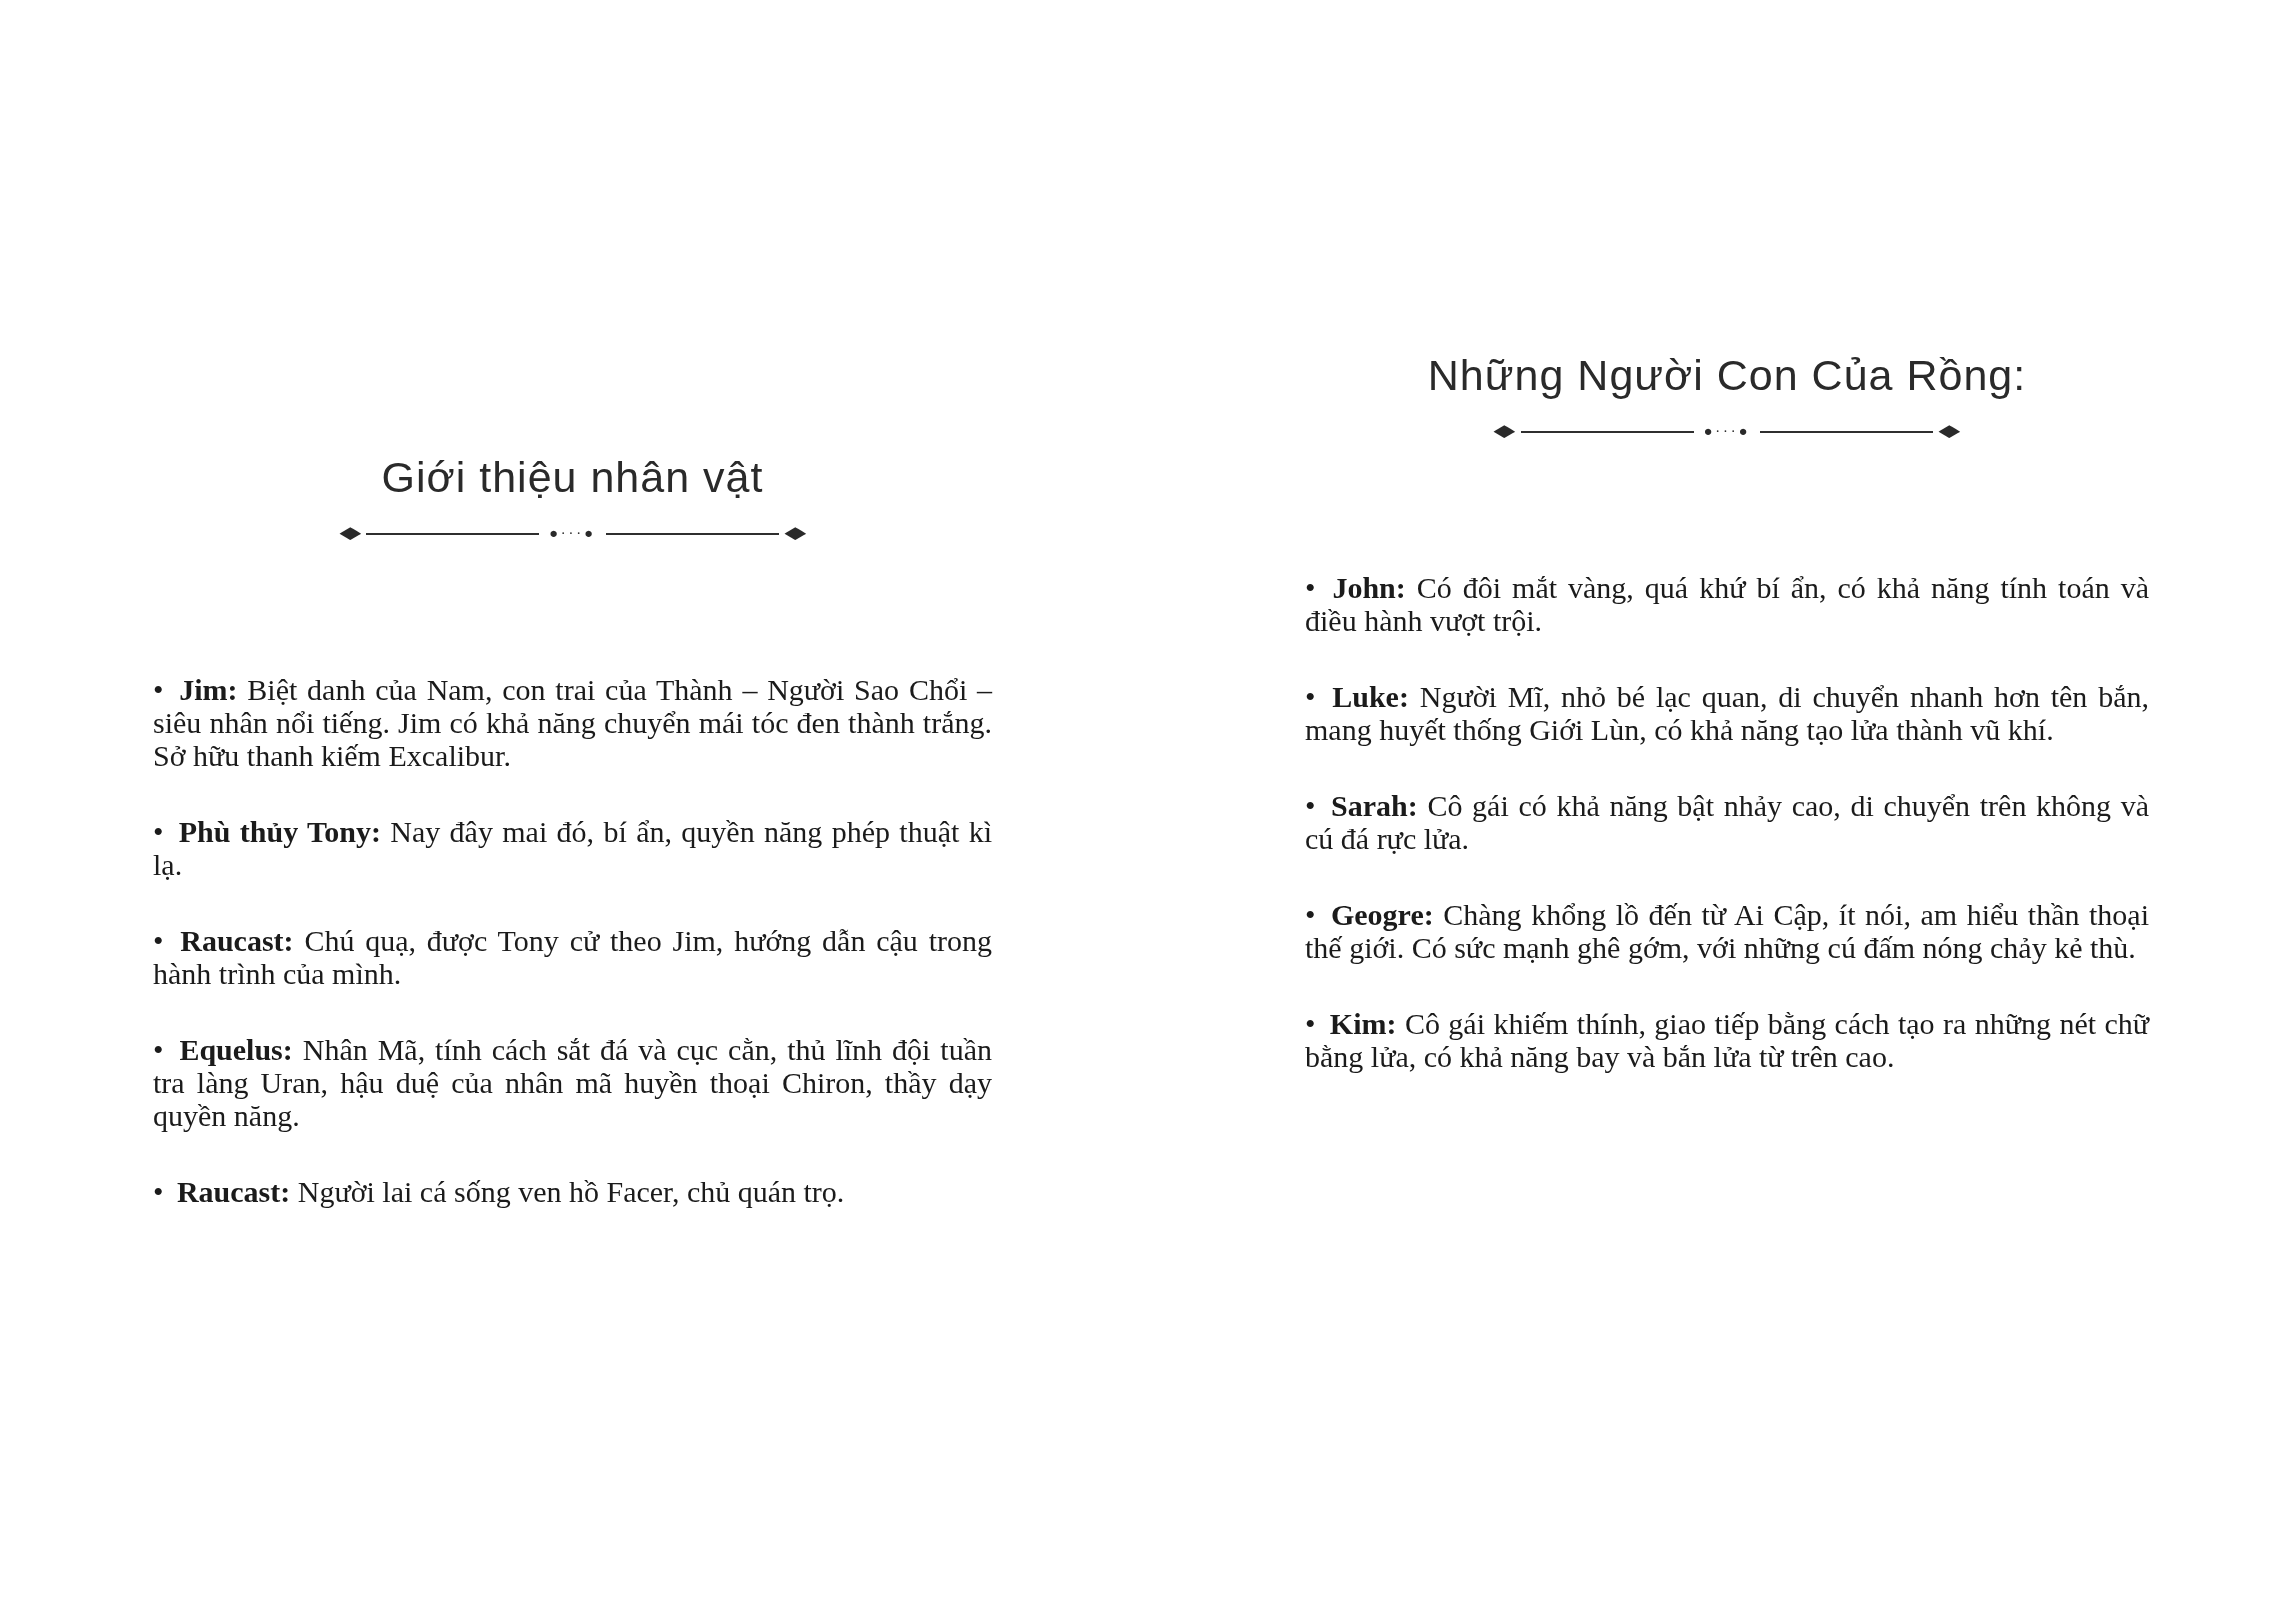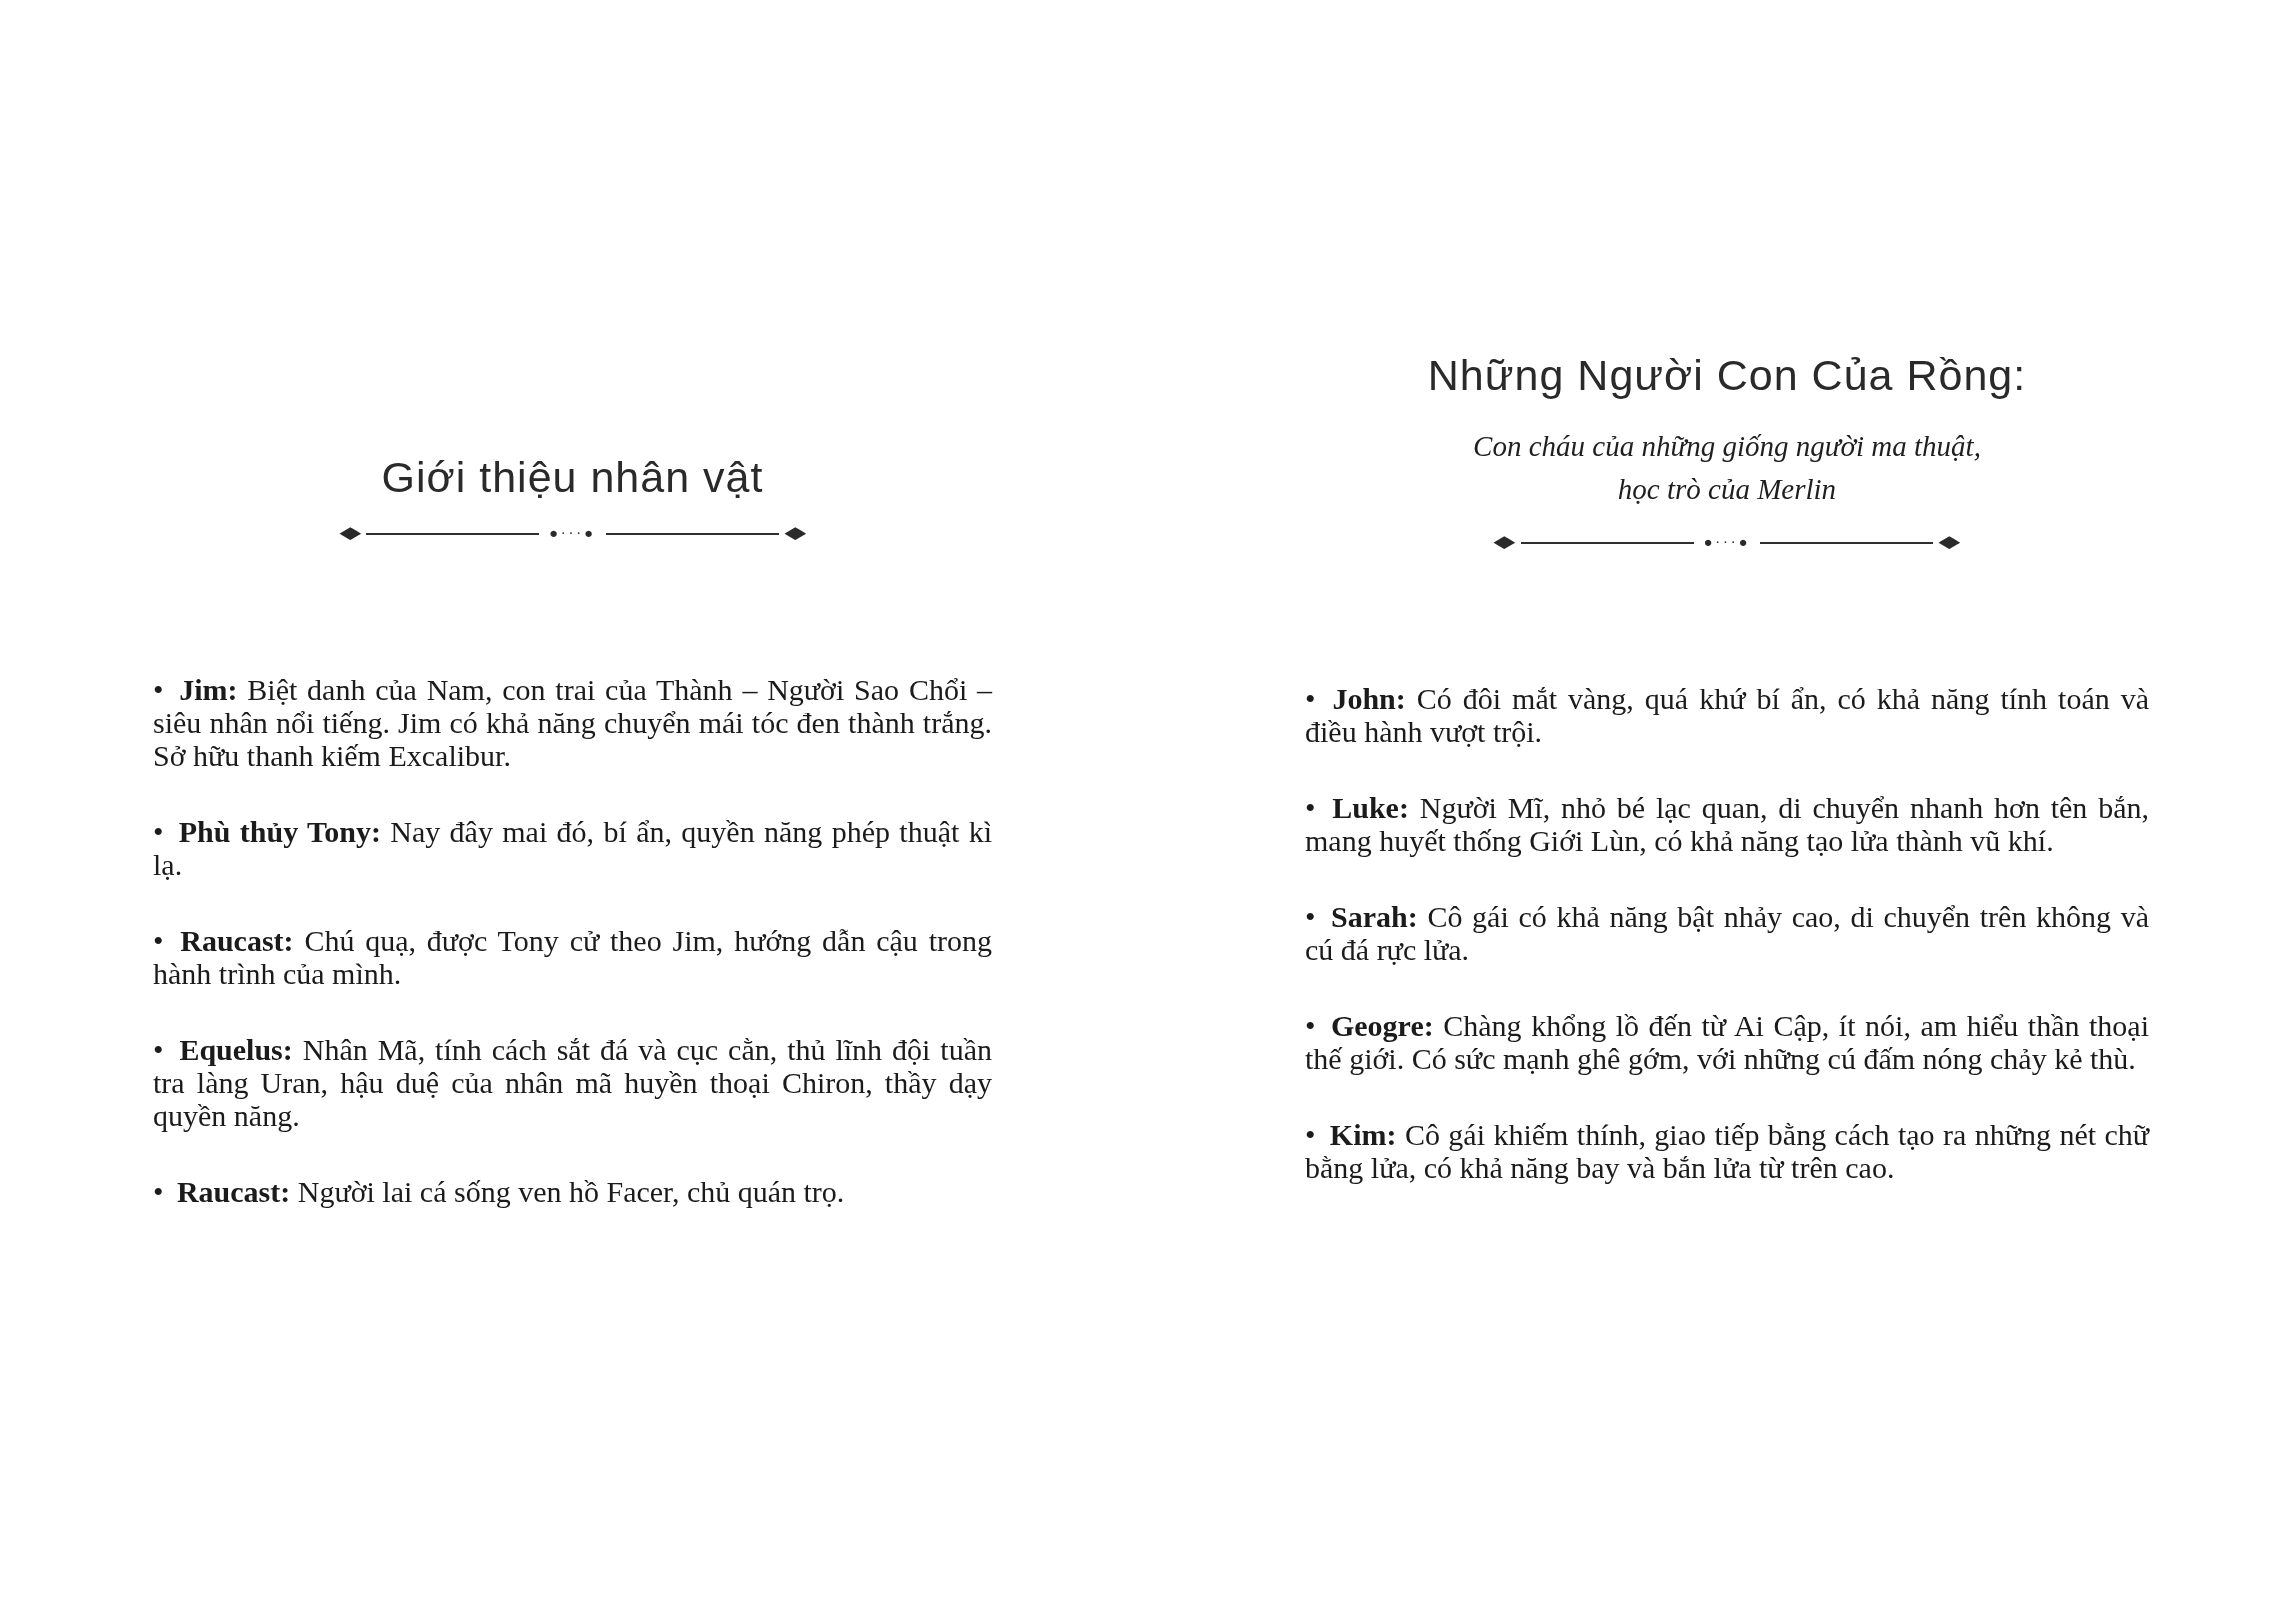--- a/index.html
+++ b/index.html
@@ -113,24 +113,20 @@
         <span class="bullet">•</span>
         <b class="cname">Raucast:</b>
         <span>Người lai cá sống ven hồ Facer, chủ quán trọ.</span>
       </p>
     </div>
   </section>
 
   <section class="page page-right">
     <h1 class="title">Những Người Con Của Rồng:</h1>
 
-    <div class="subtitle">
-      <div>Con cháu của những giống người ma thuật,</div>
-      <div>học trò của Merlin</div>
-    </div>
 
     <div class="ornament">
       <span class="diamond">◆</span>
       <span class="line"></span>
       <span class="dots">●···●</span>
       <span class="line"></span>
       <span class="diamond">◆</span>
     </div>
 
     <div class="body">

